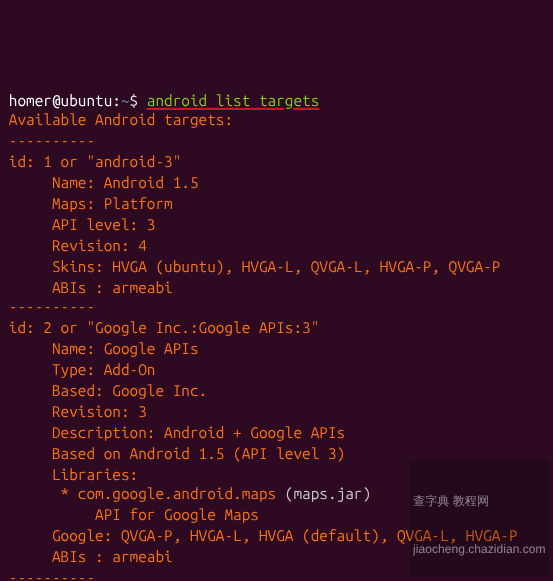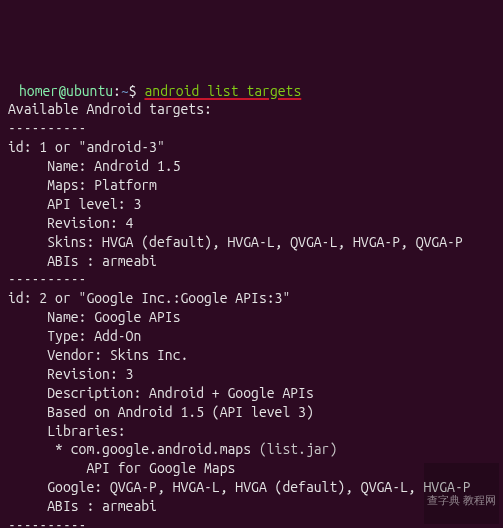--- a/index.html
+++ b/index.html
@@ -9,31 +9,31 @@
       font-family: "Ubuntu Mono", "DejaVu Sans Mono", Consolas, monospace;
       font-size: 14px;
       line-height: 1.35;
       padding: 6px 8px;
       width: 503px;
       height: 528px;
       overflow: hidden;
       white-space: pre;
       position: relative;
     }
-    .prompt-user { color: #86efac; margin-left: 11px; }
+    .prompt-user { color: #ffffff; }
     .prompt-sep { color: #e8e8e8; }
     .prompt-path { color: #729fcf; }
     .command {
       color: #84cc16;
       text-decoration: underline;
       text-decoration-color: #c7162b;
       text-decoration-thickness: 2px;
       text-underline-offset: 2px;
     }
-    .output { color: #e5e5e5; }
+    .output { color: #f97316; }
     .paren { color: #c8c8c8; }
     .watermark {
       position: absolute;
       right: 4px;
       bottom: 4px;
       font-size: 11px;
       color: rgba(230,230,230,0.55);
       background: rgba(0,0,0,0.2);
       padding: 1px 3px;
       font-family: sans-serif;
@@ -46,43 +46,44 @@
 
 
 <div><span class="prompt-user">homer@ubuntu</span><span class="prompt-sep">:</span><span class="prompt-path">~</span><span class="prompt-sep">$ </span><span class="command">android list targets</span>
 <span class="output">Available Android targets:</span>
 <span class="output">----------</span>
 <span class="output">id: 1 or "android-3"</span>
 <span class="output">     Name: Android 1.5</span>
 <span class="output">     Maps: Platform</span>
 <span class="output">     API level: 3</span>
 <span class="output">     Revision: 4</span>
-<span class="output">     Skins: HVGA (default), HVGA-L, QVGA-L, HVGA-P, QVGA-P</span>
+<span class="output">     Skins: HVGA (ubuntu), HVGA-L, QVGA-L, HVGA-P, QVGA-P</span>
 <span class="output">     ABIs : armeabi</span>
 <span class="output">----------</span>
 <span class="output">id: 2 or "Google Inc.:Google APIs:3"</span>
 <span class="output">     Name: Google APIs</span>
 <span class="output">     Type: Add-On</span>
-<span class="output">     Vendor: Skins Inc.</span>
+<span class="output">     Based: Google Inc.</span>
 <span class="output">     Revision: 3</span>
 <span class="output">     Description: Android + Google APIs</span>
 <span class="output">     Based on Android 1.5 (API level 3)</span>
 <span class="output">     Libraries:</span>
-<span class="output">      * com.google.android.maps </span><span class="paren">(list.jar)</span>
+<span class="output">      * com.google.android.maps </span><span class="paren">(maps.jar)</span>
 <span class="output">          API for Google Maps</span>
 <span class="output">     Google: QVGA-P, HVGA-L, HVGA (default), QVGA-L, HVGA-P</span>
 <span class="output">     ABIs : armeabi</span>
 <span class="output">----------</span>
 
 
 
 
 
 
 
 </div>
 
 <div class="watermark">
   <div>查字典 教程网</div>
+  <div>jiaocheng.chazidian.com</div>
 </div>
 
 
 
 
 </body></html>

